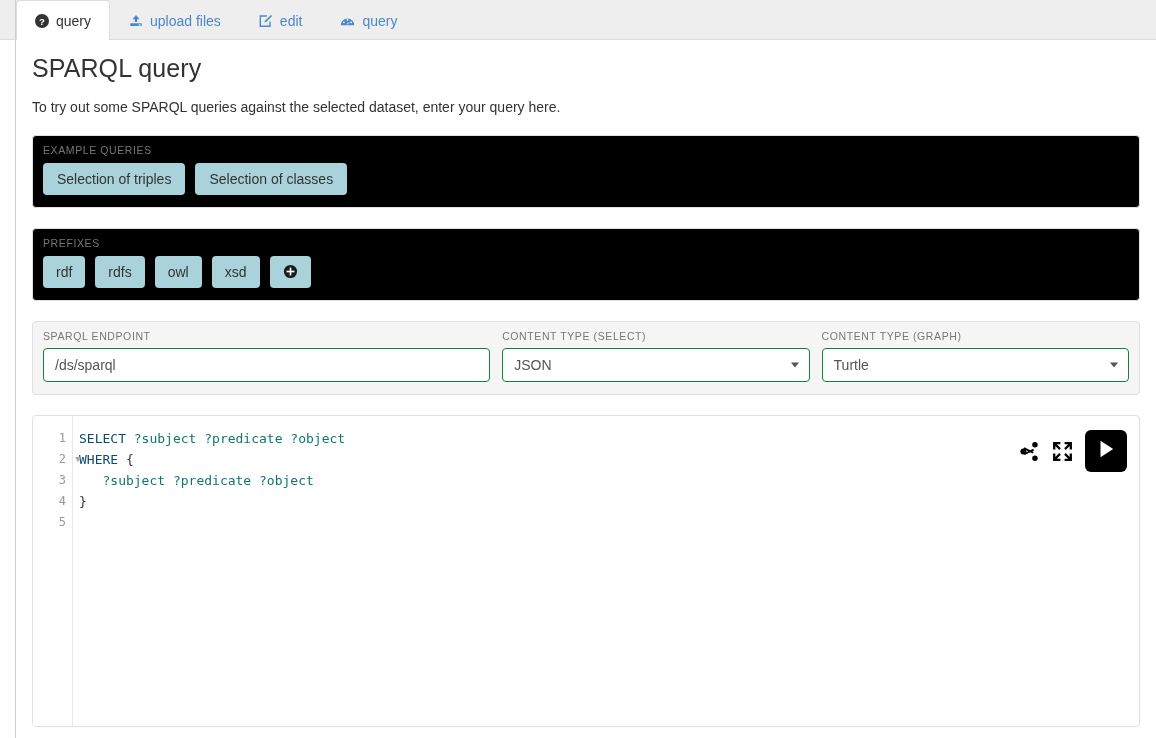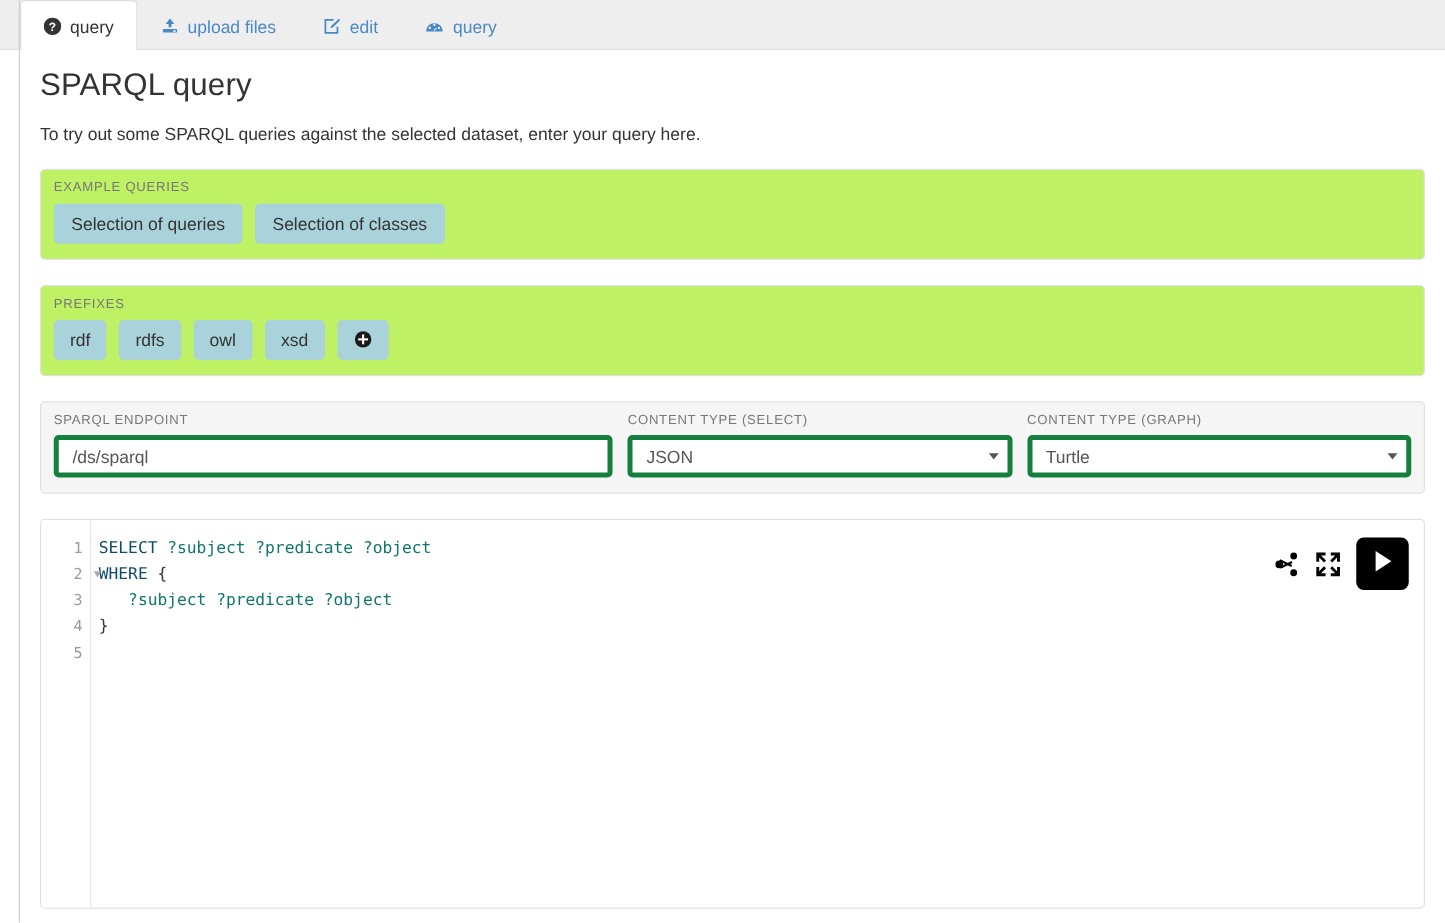--- a/index.html
+++ b/index.html
@@ -79,21 +79,21 @@
   }
   p.lead {
     font-size: 14px;
     color: #333333;
     margin: 16px 0 16px 0;
   }
 
   
   .panel {
     margin-top: 20px;
-    background: #bef264;
+    background: #000000;
     border: 1px solid #e0e0e0;
     border-radius: 4px;
     padding: 8px 10px 12px 10px;
   }
   .panel-label {
     font-size: 10.5px;
     letter-spacing: 0.6px;
     color: #777777;
     text-transform: uppercase;
     margin-bottom: 7px;
@@ -129,21 +129,21 @@
   .field.ct-graph { width: 308px; justify-content: flex-end; }
   .field-label {
     font-size: 10.5px;
     letter-spacing: 0.6px;
     color: #777777;
     text-transform: uppercase;
     margin-bottom: 6px;
   }
   .input, .select {
     height: 34px;
-    border: 4px solid #15803d;
+    border: 1px solid #15803d;
     border-radius: 4px;
     background: #ffffff;
     font-size: 14px;
     color: #555555;
     padding: 0 11px;
     width: 100%;
     font-family: "Liberation Sans", sans-serif;
     outline: none;
   }
   .select-wrap { position: relative; }
@@ -292,21 +292,21 @@
   </div>
 
   <div class="content">
 
     <h1 class="page-title">SPARQL query</h1>
     <p class="lead">To try out some SPARQL queries against the selected dataset, enter your query here.</p>
 
     <div class="panel">
       <div class="panel-label">EXAMPLE QUERIES</div>
       <div class="btn-row">
-        <button class="chip">Selection of queries</button>
+        <button class="chip">Selection of triples</button>
         <button class="chip">Selection of classes</button>
       </div>
     </div>
 
     <div class="panel">
       <div class="panel-label">PREFIXES</div>
       <div class="btn-row">
         <button class="chip small">rdf</button>
         <button class="chip small">rdfs</button>
         <button class="chip small">owl</button>

